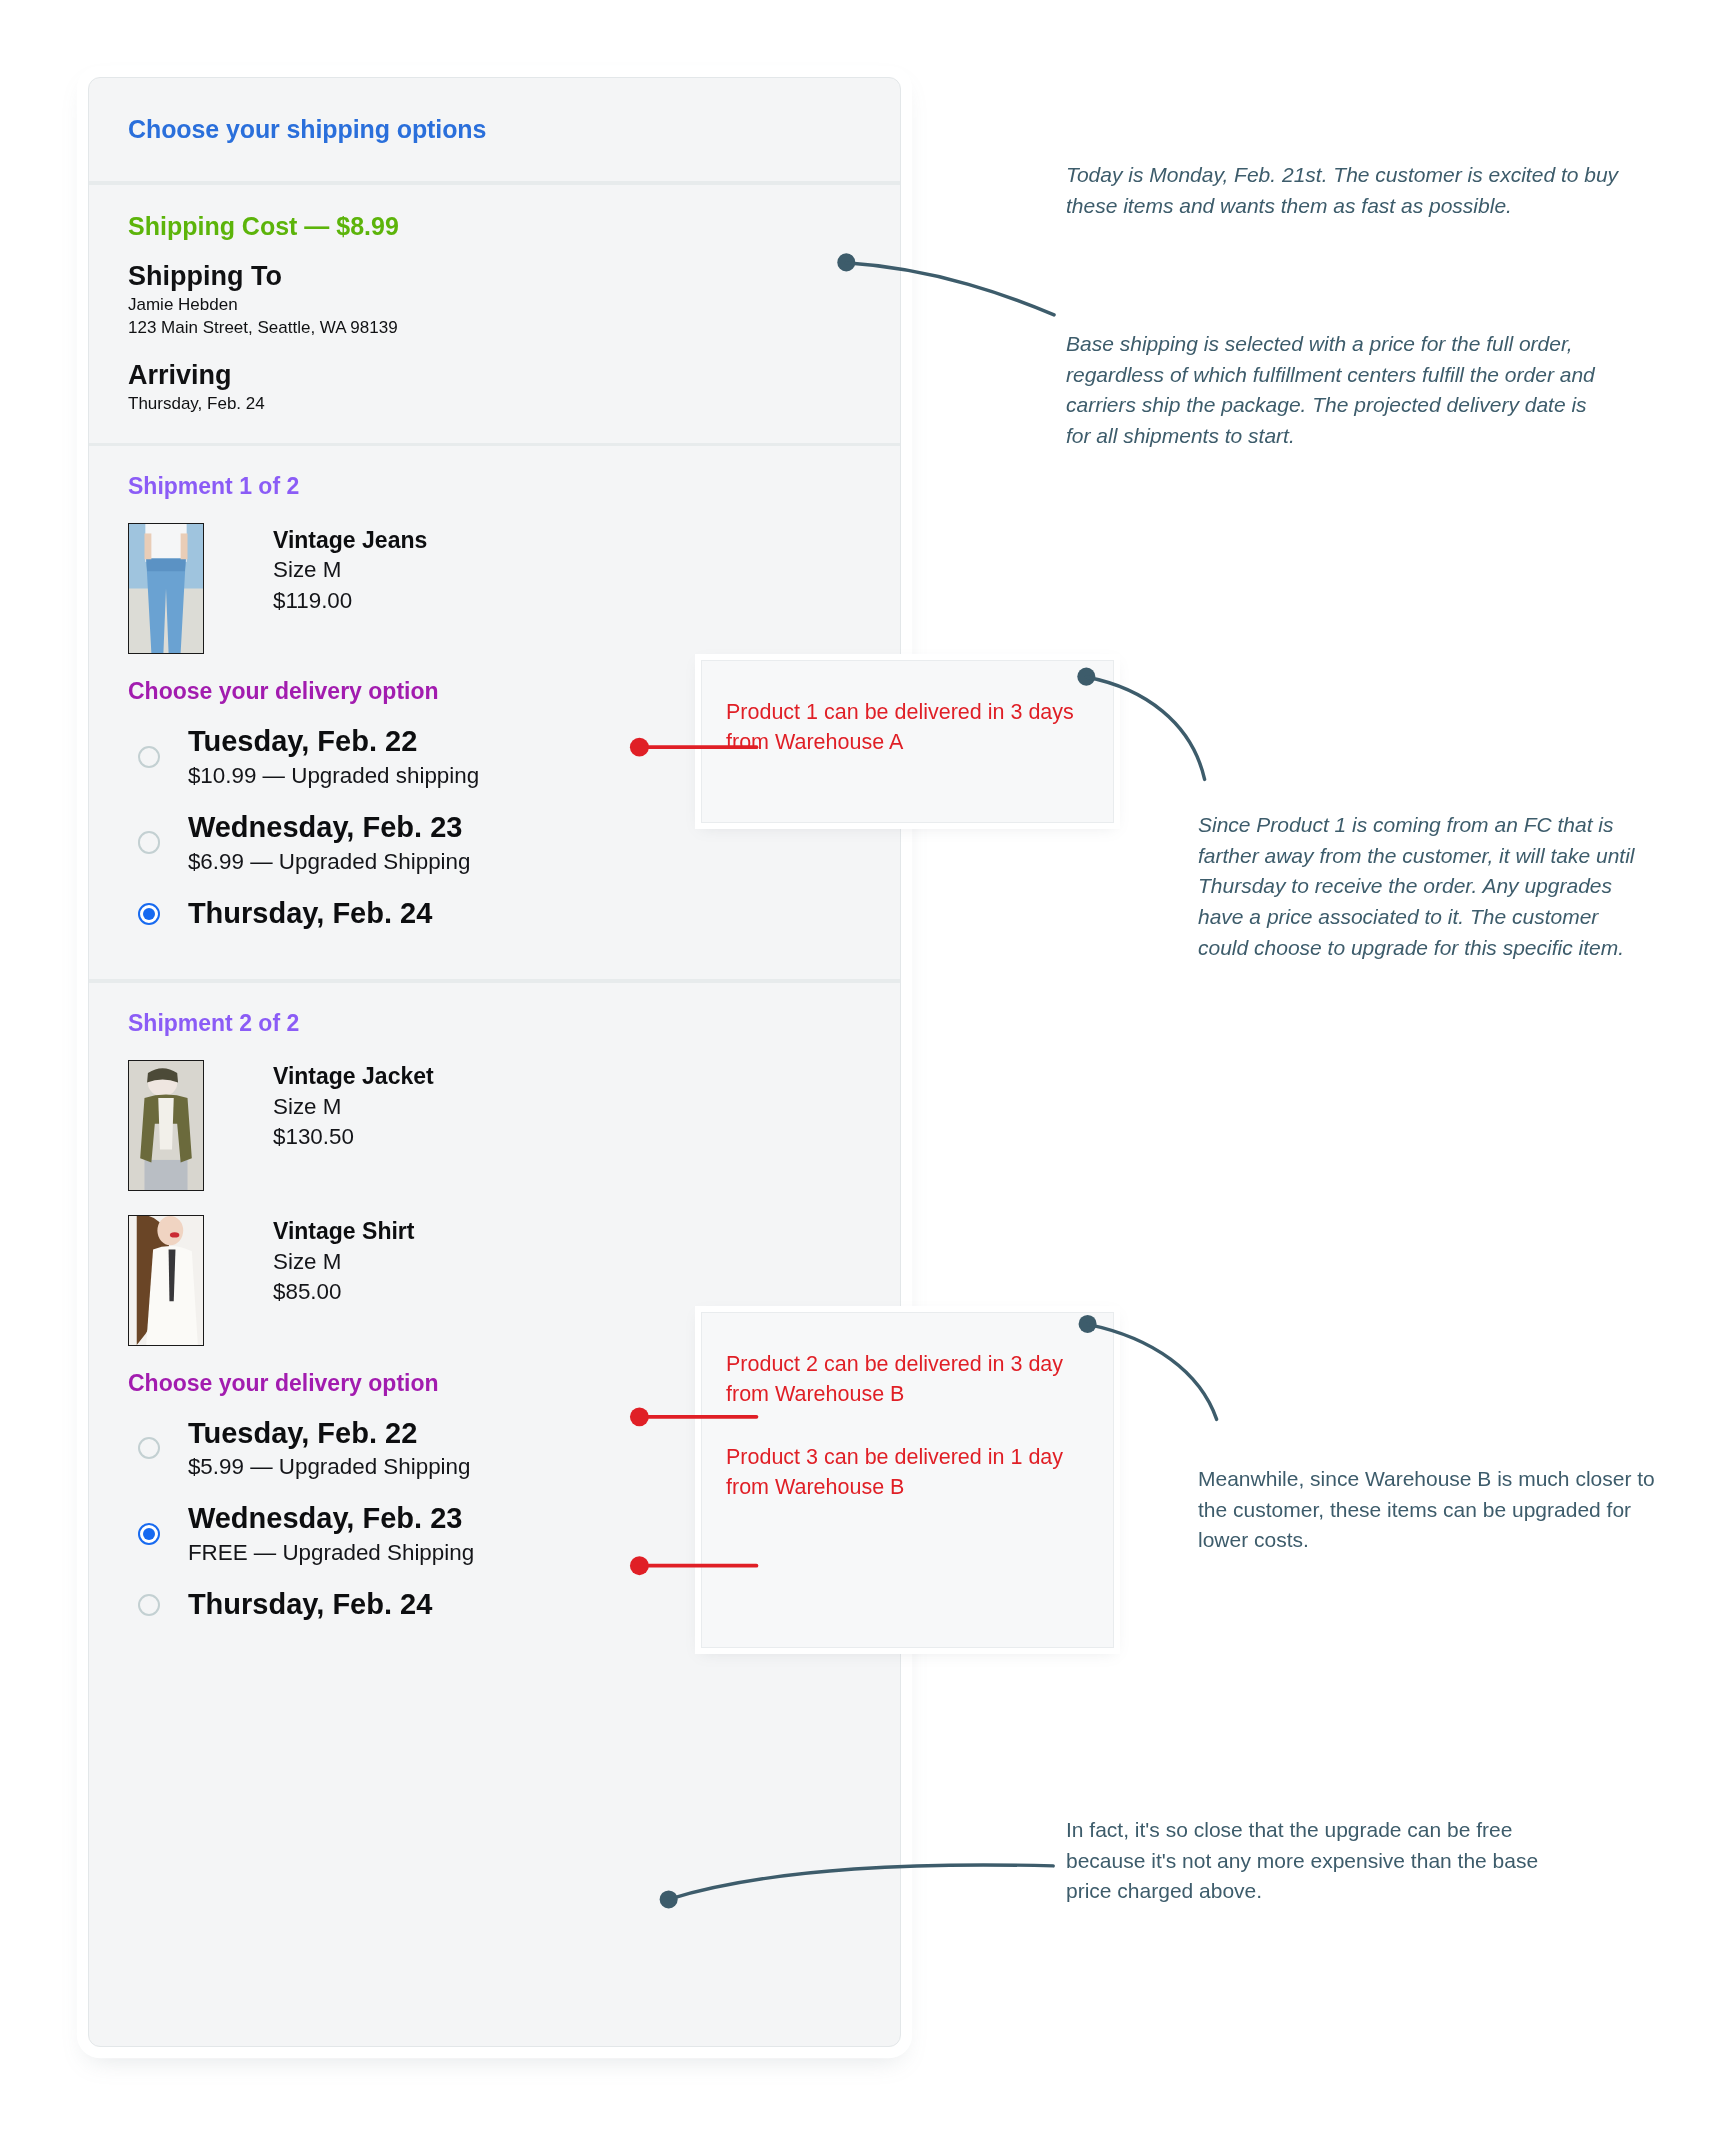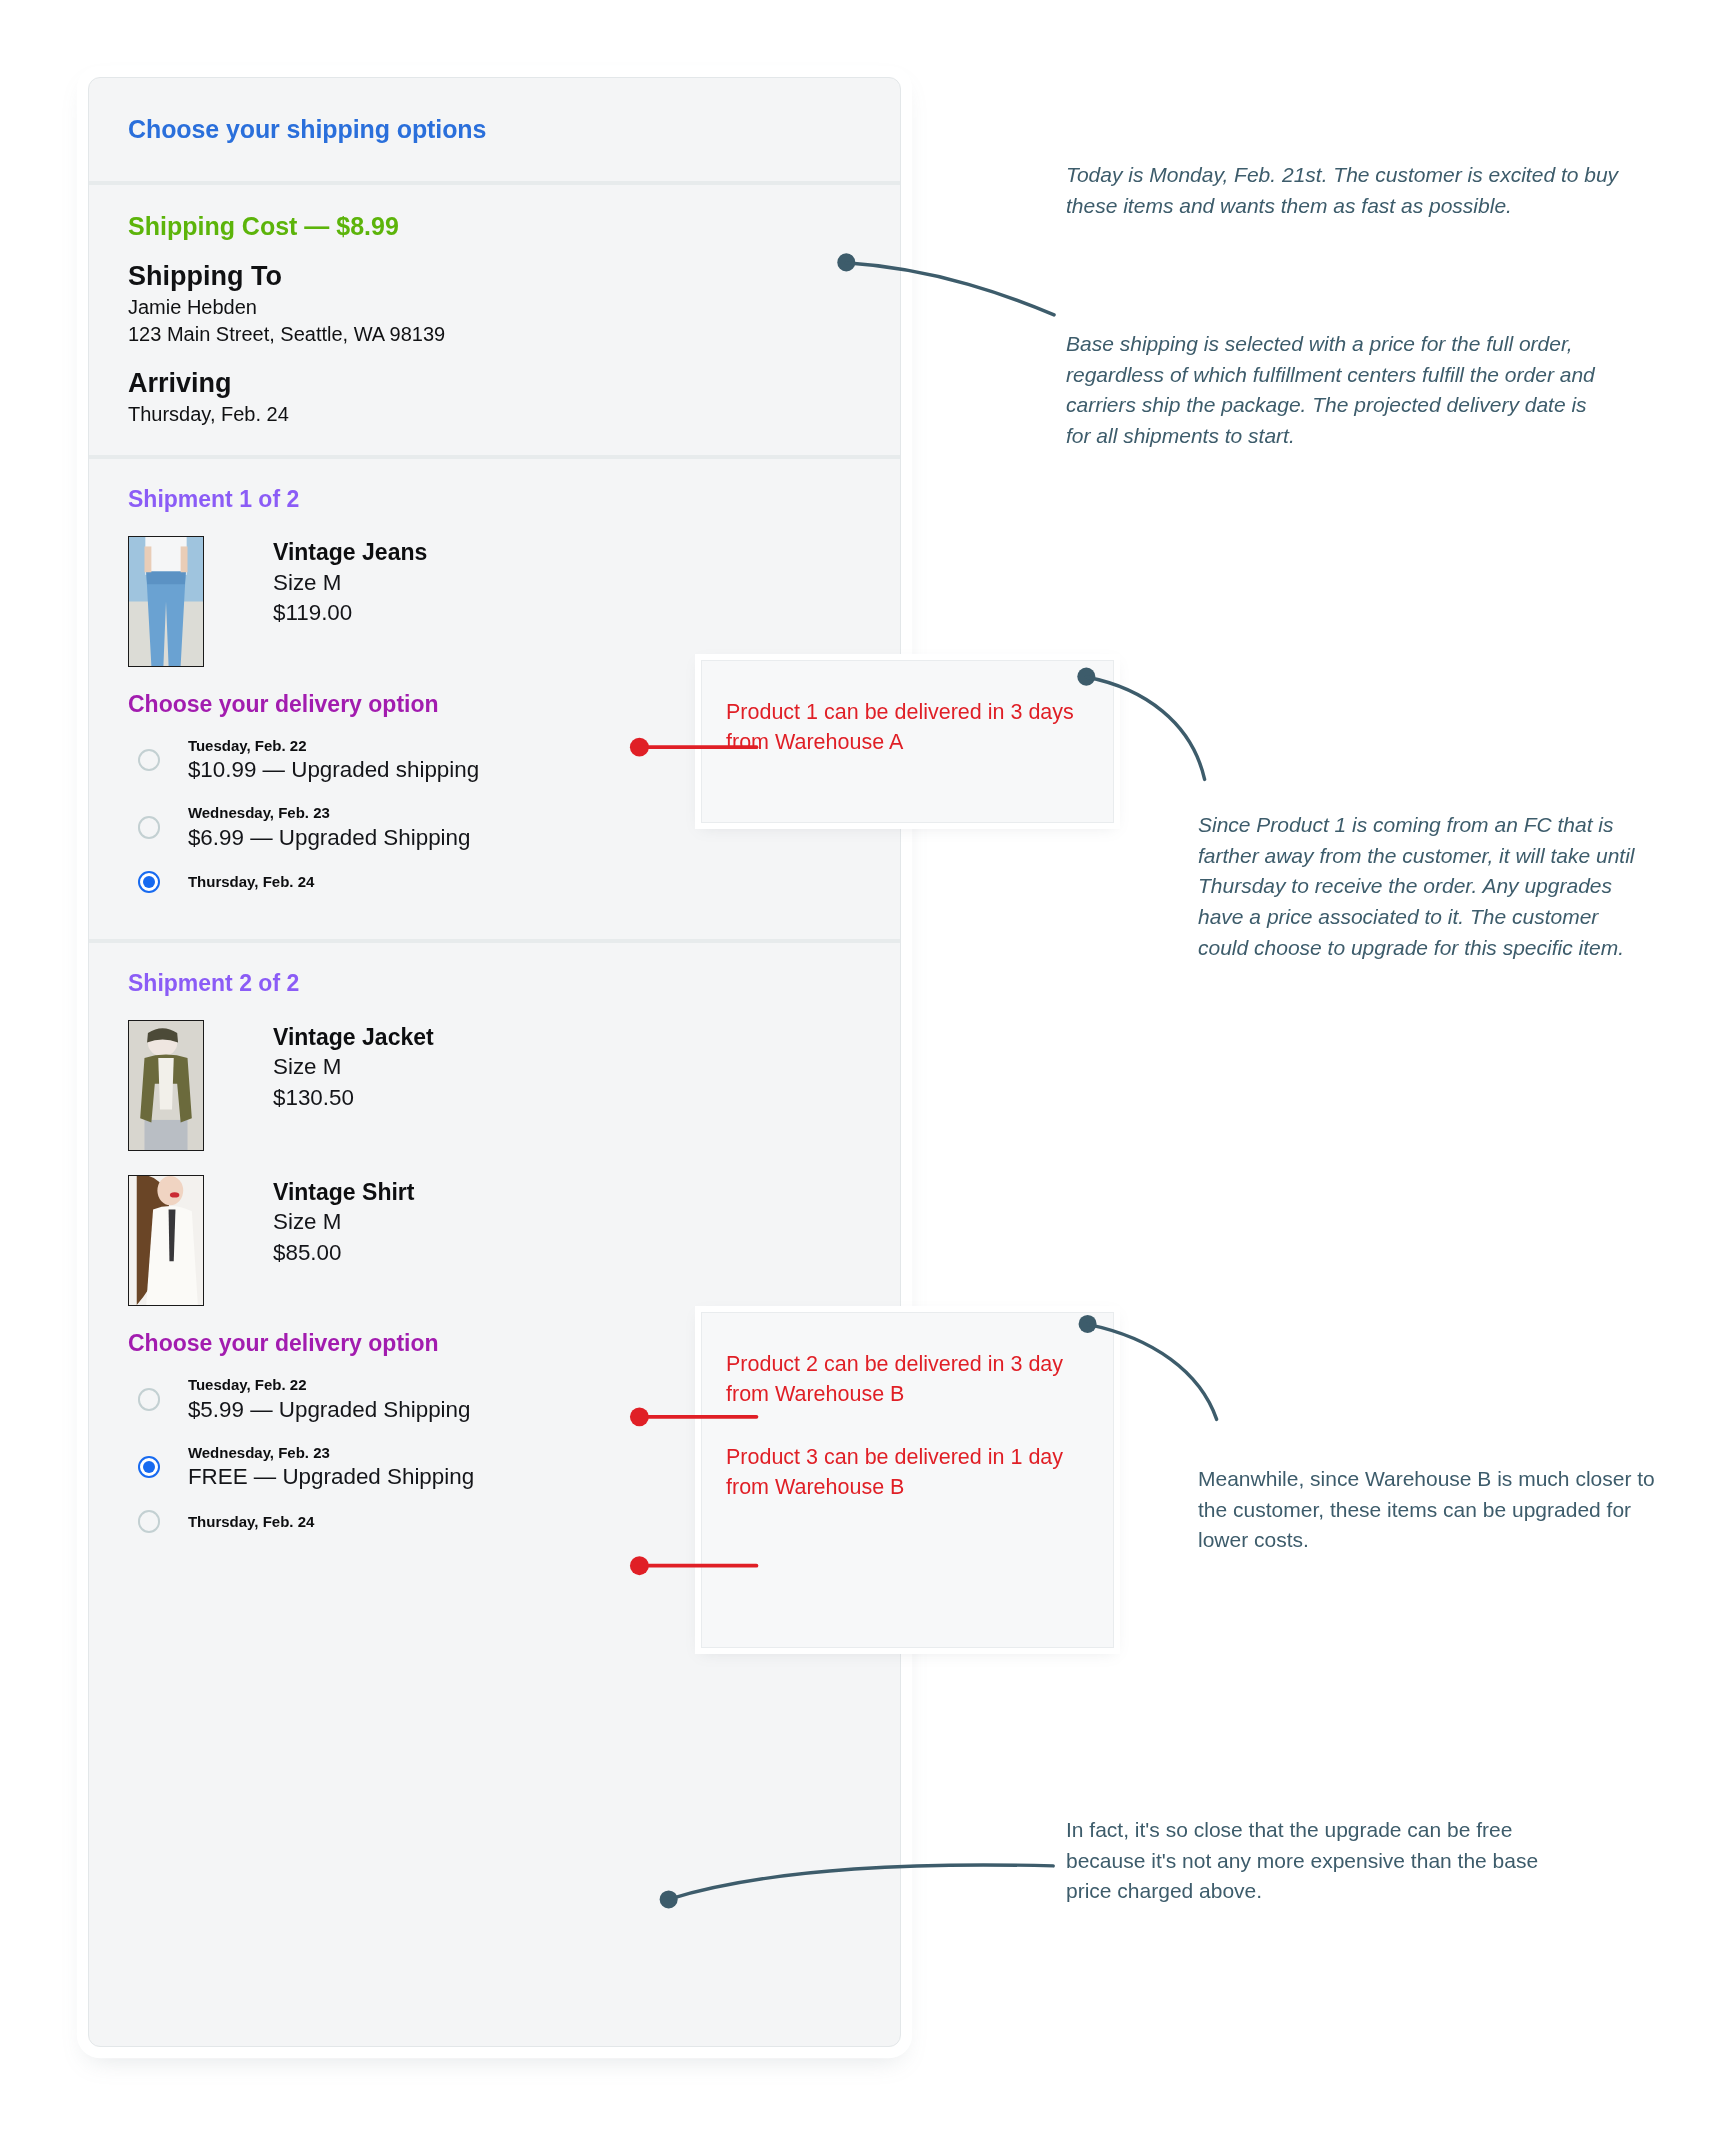--- a/index.html
+++ b/index.html
@@ -29,21 +29,21 @@
 
   .hdr-sect{height:103px;display:flex;align-items:center;}
   .h-blue{
     color:#2a6fdb;font-weight:bold;font-size:25px;letter-spacing:-0.1px;
   }
   .h-green{color:#5cb40a;font-weight:bold;font-size:25px;}
 
   .block{padding-top:27px;padding-bottom:27px;}
 
   .lbl-bold{font-weight:bold;font-size:27px;color:#101113;line-height:1.34;}
-  .lbl{font-size:20px;color:#101113;line-height:1.34;}
+  .lbl{font-size:17px;color:#101113;line-height:1.34;}
   .sp{height:17px;}
 
   .ship-title{color:#8b5cf6;font-weight:bold;font-size:23px;margin-bottom:23px;}
 
   
   .prow{display:flex;align-items:flex-start;margin-bottom:24px;}
   .pthumb{
     width:74px;height:129px;border:1.3px solid #1a1a1a;
     flex:0 0 auto;overflow:hidden;position:relative;background:#ddd;
   }
@@ -57,21 +57,21 @@
   .radio{
     width:22.4px;height:22.4px;border-radius:50%;
     border:2.6px solid #c3d0d2;background:transparent;
     flex:0 0 auto;box-sizing:border-box;margin-left:9.5px;
   }
   .radio.on{border-color:#176af0;position:relative;background:#fff;}
   .radio.on:after{
     content:"";position:absolute;inset:3px;border-radius:50%;background:#176af0;
   }
   .opt-txt{margin-left:28px;}
-  .opt-day{font-weight:bold;font-size:15px;color:#0d0e10;line-height:1.3;}
+  .opt-day{font-weight:bold;font-size:29px;color:#0d0e10;line-height:1.3;}
   .opt-price{font-size:22.4px;color:#141519;line-height:1.3;}
 
   
   .callout{
     position:absolute;
     background:#f7f8f9;
     border:1.3px solid #e9ecee;
     box-shadow:0 0 0 6px #ffffff, 0 4.3px 14.6px rgba(120,130,140,.18);
     box-sizing:border-box;
     padding:37px 24px;

